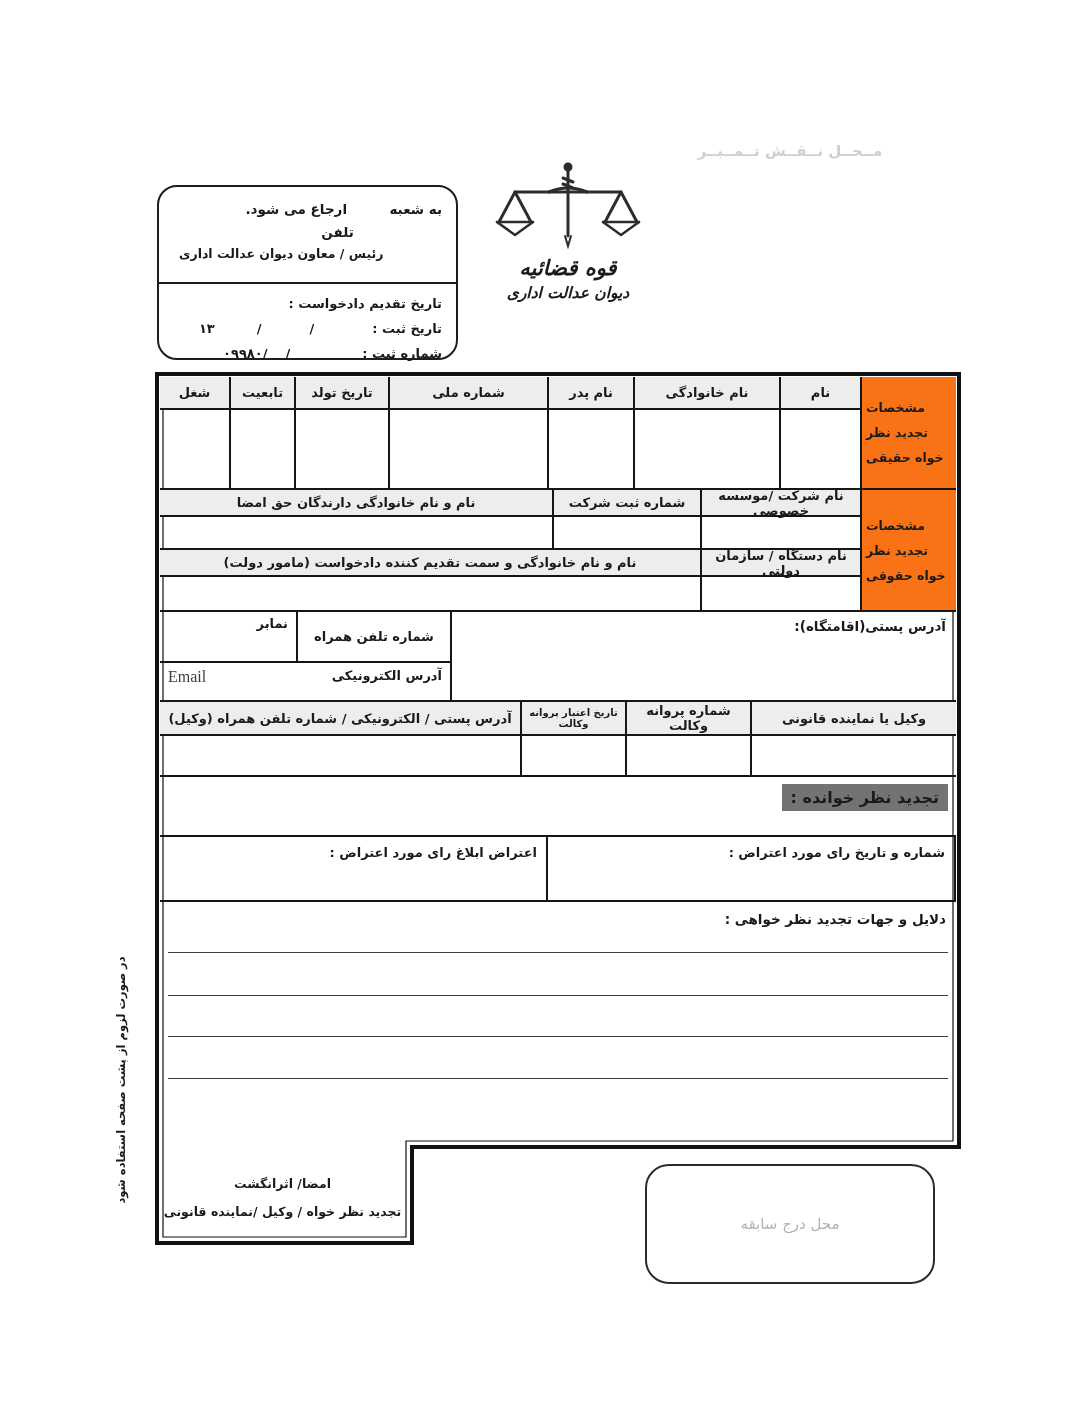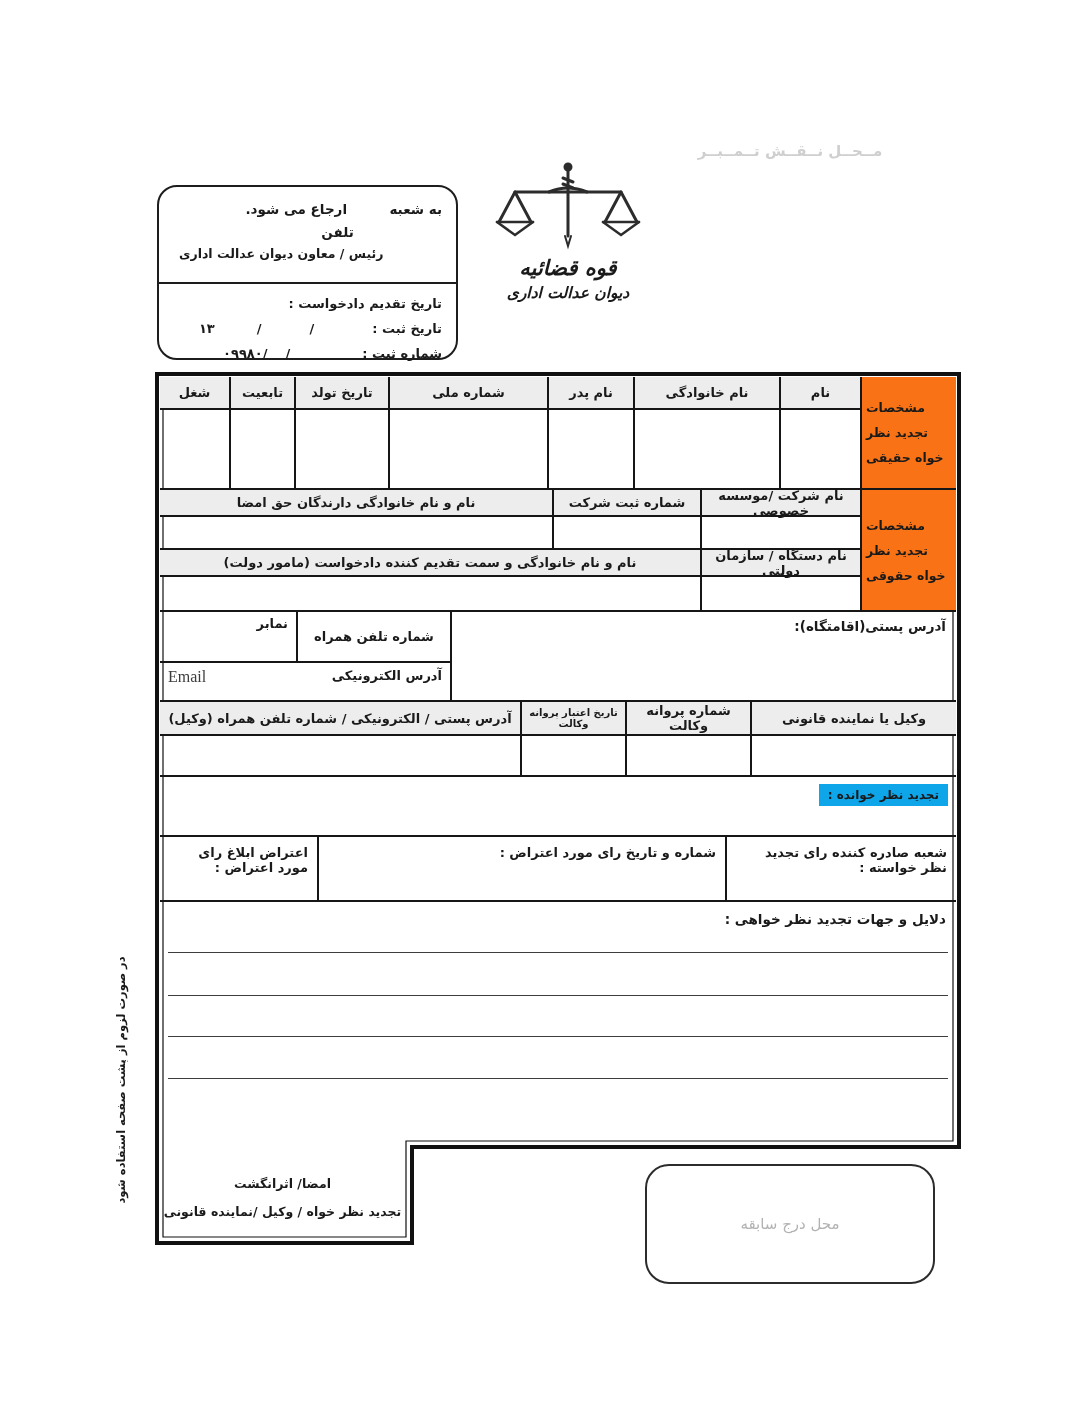--- a/index.html
+++ b/index.html
@@ -55,21 +55,21 @@
   .contact .c1 .phone { flex:0 0 152px; display:flex; align-items:center; justify-content:center;
                         font-weight:bold; font-size:13px; }
   .contact .c1 .fax { flex:1; border-right:2px solid #161616; text-align:right; padding:4px 8px;
                       font-weight:bold; font-size:13px; }
   .contact .c2 { flex:1; display:flex; direction:rtl; justify-content:space-between;
                  align-items:flex-start; padding:5px 8px; }
   .contact .c2 .elabel { font-weight:bold; font-size:13px; padding-left:18px;text-align:center; }
   .contact .c2 .email { font-family:"Liberation Serif", serif; font-size:16px; color:#3c3c3c; direction:ltr; }
 
   
-  .chip { display:inline-block; background:#0ea5e9; font-weight:bold; font-size:12px;
+  .chip { display:inline-block; background:#737373; font-weight:bold; font-size:16px;
           padding:4px 9px; margin:7px 8px; }
 
   
   .vcell { padding:8px 9px; font-weight:bold; font-size:13px; text-align:right; }
 
   
   .reasons { position:relative; }
   .reasons .rlabel { padding:9px 10px; font-weight:bold; font-size:13.5px; }
   .rule { position:absolute; left:8px; right:8px; border-top:1.5px solid #3d3d3d; }
 
@@ -228,21 +228,20 @@
             <div class="cell" style="flex:1"></div>
           </div>
         </div>
       </div>
 
       <div class="sec" style="height:60px; display:block">
         <span class="chip">تجدید نظر خوانده :</span>
       </div>
 
       <div class="sec" style="height:65px">
-        <div class="cell vcell" style="flex:0 0 229px; display:block">شعبه صادره کننده رای تجدید نظر خواسته :</div>
         <div class="cell vcell" style="flex:0 0 408px; display:block; border-right:2px solid #161616">شماره و تاریخ رای مورد اعتراض :</div>
         <div class="cell vcell" style="flex:1; display:block; border-right:2px solid #161616">اعتراض ابلاغ رای مورد اعتراض :</div>
       </div>
 
       <div class="sec reasons" style="height:245px; display:block; border-bottom:none">
         <div class="rlabel">دلایل و جهات تجدید نظر خواهی :</div>
         <div class="rule" style="top:50px"></div>
         <div class="rule" style="top:93px"></div>
         <div class="rule" style="top:134px"></div>
         <div class="rule" style="top:176px"></div>

